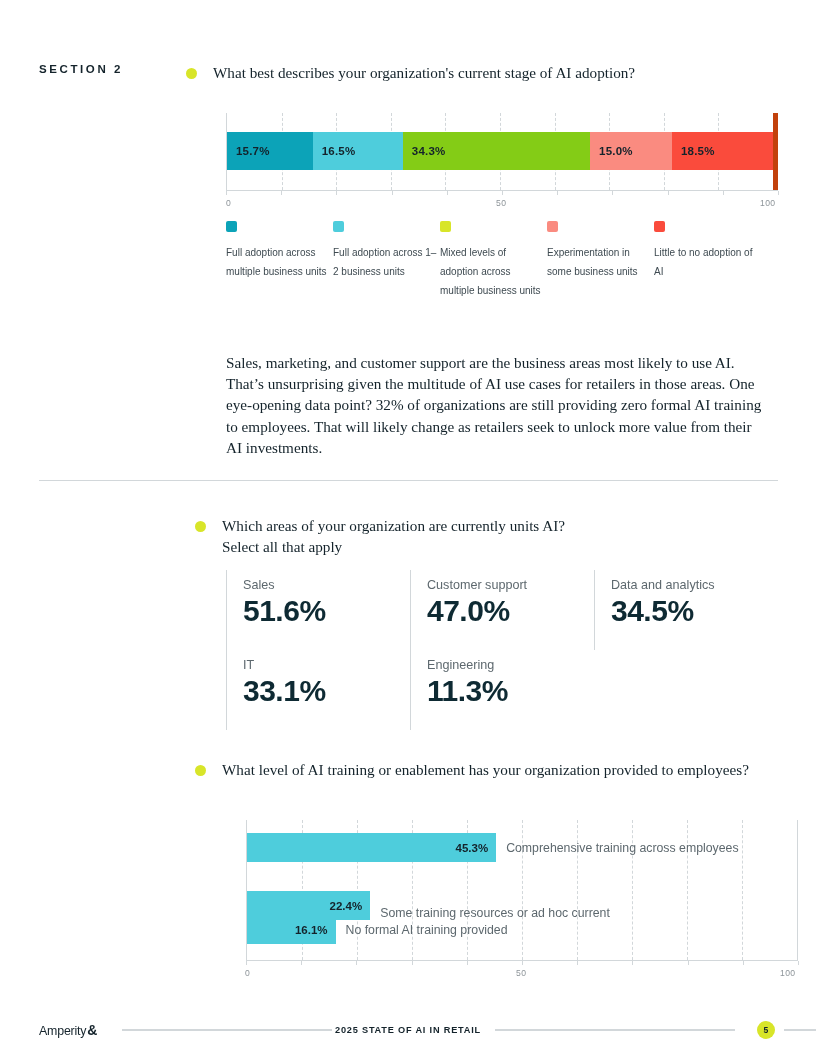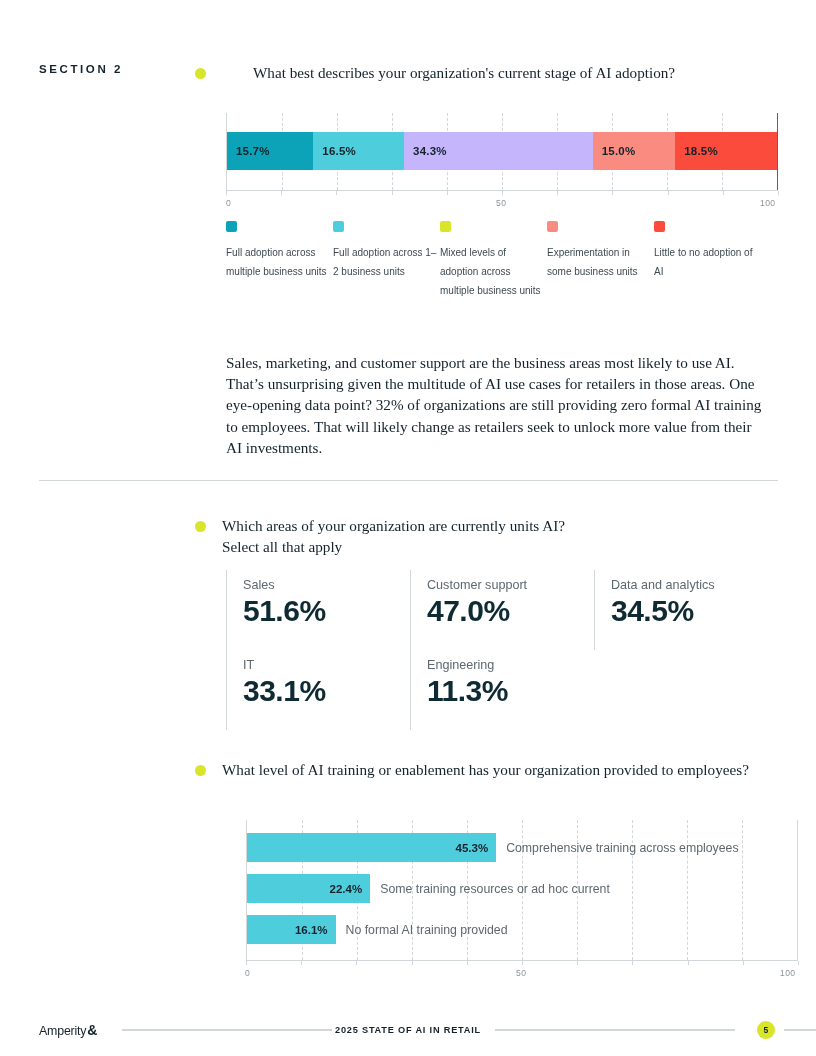--- a/index.html
+++ b/index.html
@@ -52,21 +52,21 @@
   .chart-stacked {
     position: absolute;
     left: 226px;
     top: 113px;
     width: 552px;
   }
   .plot-area {
     position: relative;
     height: 77px;
     border-left: 1px solid #d2d7da;
-    border-right: 1px solid #c2410c;
+    border-right: 5px solid #c2410c;
   }
   .gridline {
     position: absolute;
     top: 0;
     bottom: 0;
     width: 0;
     border-left: 1px dashed #d2d7da;
   }
   .stack-row {
     position: absolute;
@@ -295,41 +295,41 @@
     width: 32px;
     height: 2px;
     background: #d2d7da;
   }
 </style>
 </head>
 <body>
 
 <div class="section-label">SECTION 2</div>
 
-<div class="question" style="left:195px; top:63px; width:580px;gap:31px;">
+<div class="question" style="left:186px; top:63px; width:580px;">
   <span class="q-dot"></span>
   <span class="q-text">What best describes your organization's current stage of AI adoption?</span>
 </div>
 
 <div class="chart-stacked">
   <div class="plot-area">
     <div class="gridline" style="left:10%"></div>
     <div class="gridline" style="left:20%"></div>
     <div class="gridline" style="left:30%"></div>
     <div class="gridline" style="left:40%"></div>
     <div class="gridline" style="left:50%"></div>
     <div class="gridline" style="left:60%"></div>
     <div class="gridline" style="left:70%"></div>
     <div class="gridline" style="left:80%"></div>
     <div class="gridline" style="left:90%"></div>
 
     <div class="stack-row">
       <div class="stack-seg" style="width:15.7%; background:#0ca3b8;">15.7%</div>
       <div class="stack-seg" style="width:16.5%; background:#4ecddc;">16.5%</div>
-      <div class="stack-seg" style="width:34.3%; background:#c4b5fd;">34.3%</div>
+      <div class="stack-seg" style="width:34.3%; background:#84cc16;">34.3%</div>
       <div class="stack-seg" style="width:15.0%; background:#fa8b80;">15.0%</div>
       <div class="stack-seg" style="width:18.5%; background:#fa4b3c;">18.5%</div>
     </div>
   </div>
   <div class="axis">
     <div class="tick" style="left:0%"></div>
     <div class="tick" style="left:10%"></div>
     <div class="tick" style="left:20%"></div>
     <div class="tick" style="left:30%"></div>
     <div class="tick" style="left:40%"></div>
@@ -415,21 +415,21 @@
     <div class="gridline" style="left:50%"></div>
     <div class="gridline" style="left:60%"></div>
     <div class="gridline" style="left:70%"></div>
     <div class="gridline" style="left:80%"></div>
     <div class="gridline" style="left:90%"></div>
 
     <div class="hbar-row" style="top:13px;">
       <div class="hbar-fill" style="width:45.3%;">45.3%</div>
       <div class="hbar-cat">Comprehensive training across employees</div>
     </div>
-    <div class="hbar-row" style="top:54px;">
+    <div class="hbar-row" style="top:71px;align-items:flex-end;">
       <div class="hbar-fill" style="width:22.4%;">22.4%</div>
       <div class="hbar-cat">Some training resources or ad hoc current</div>
     </div>
     <div class="hbar-row" style="top:95px;">
       <div class="hbar-fill" style="width:16.1%;">16.1%</div>
       <div class="hbar-cat">No formal AI training provided</div>
     </div>
   </div>
   <div class="axis">
     <div class="tick" style="left:0%"></div>

